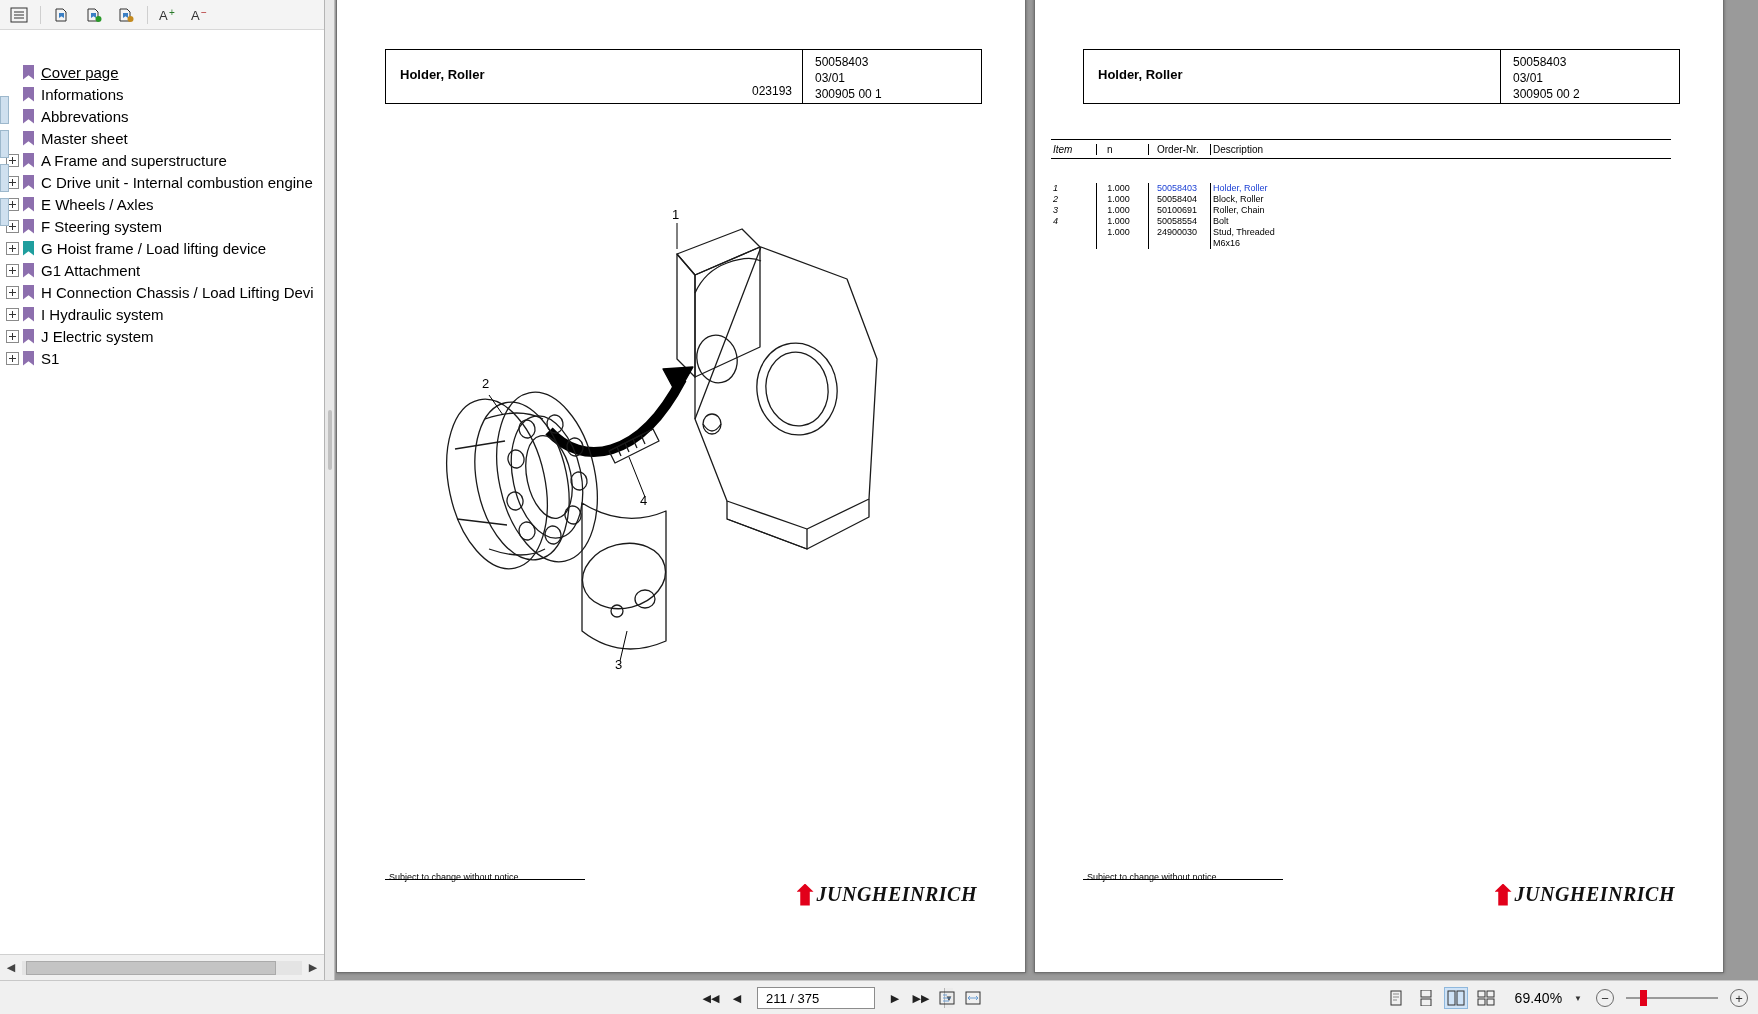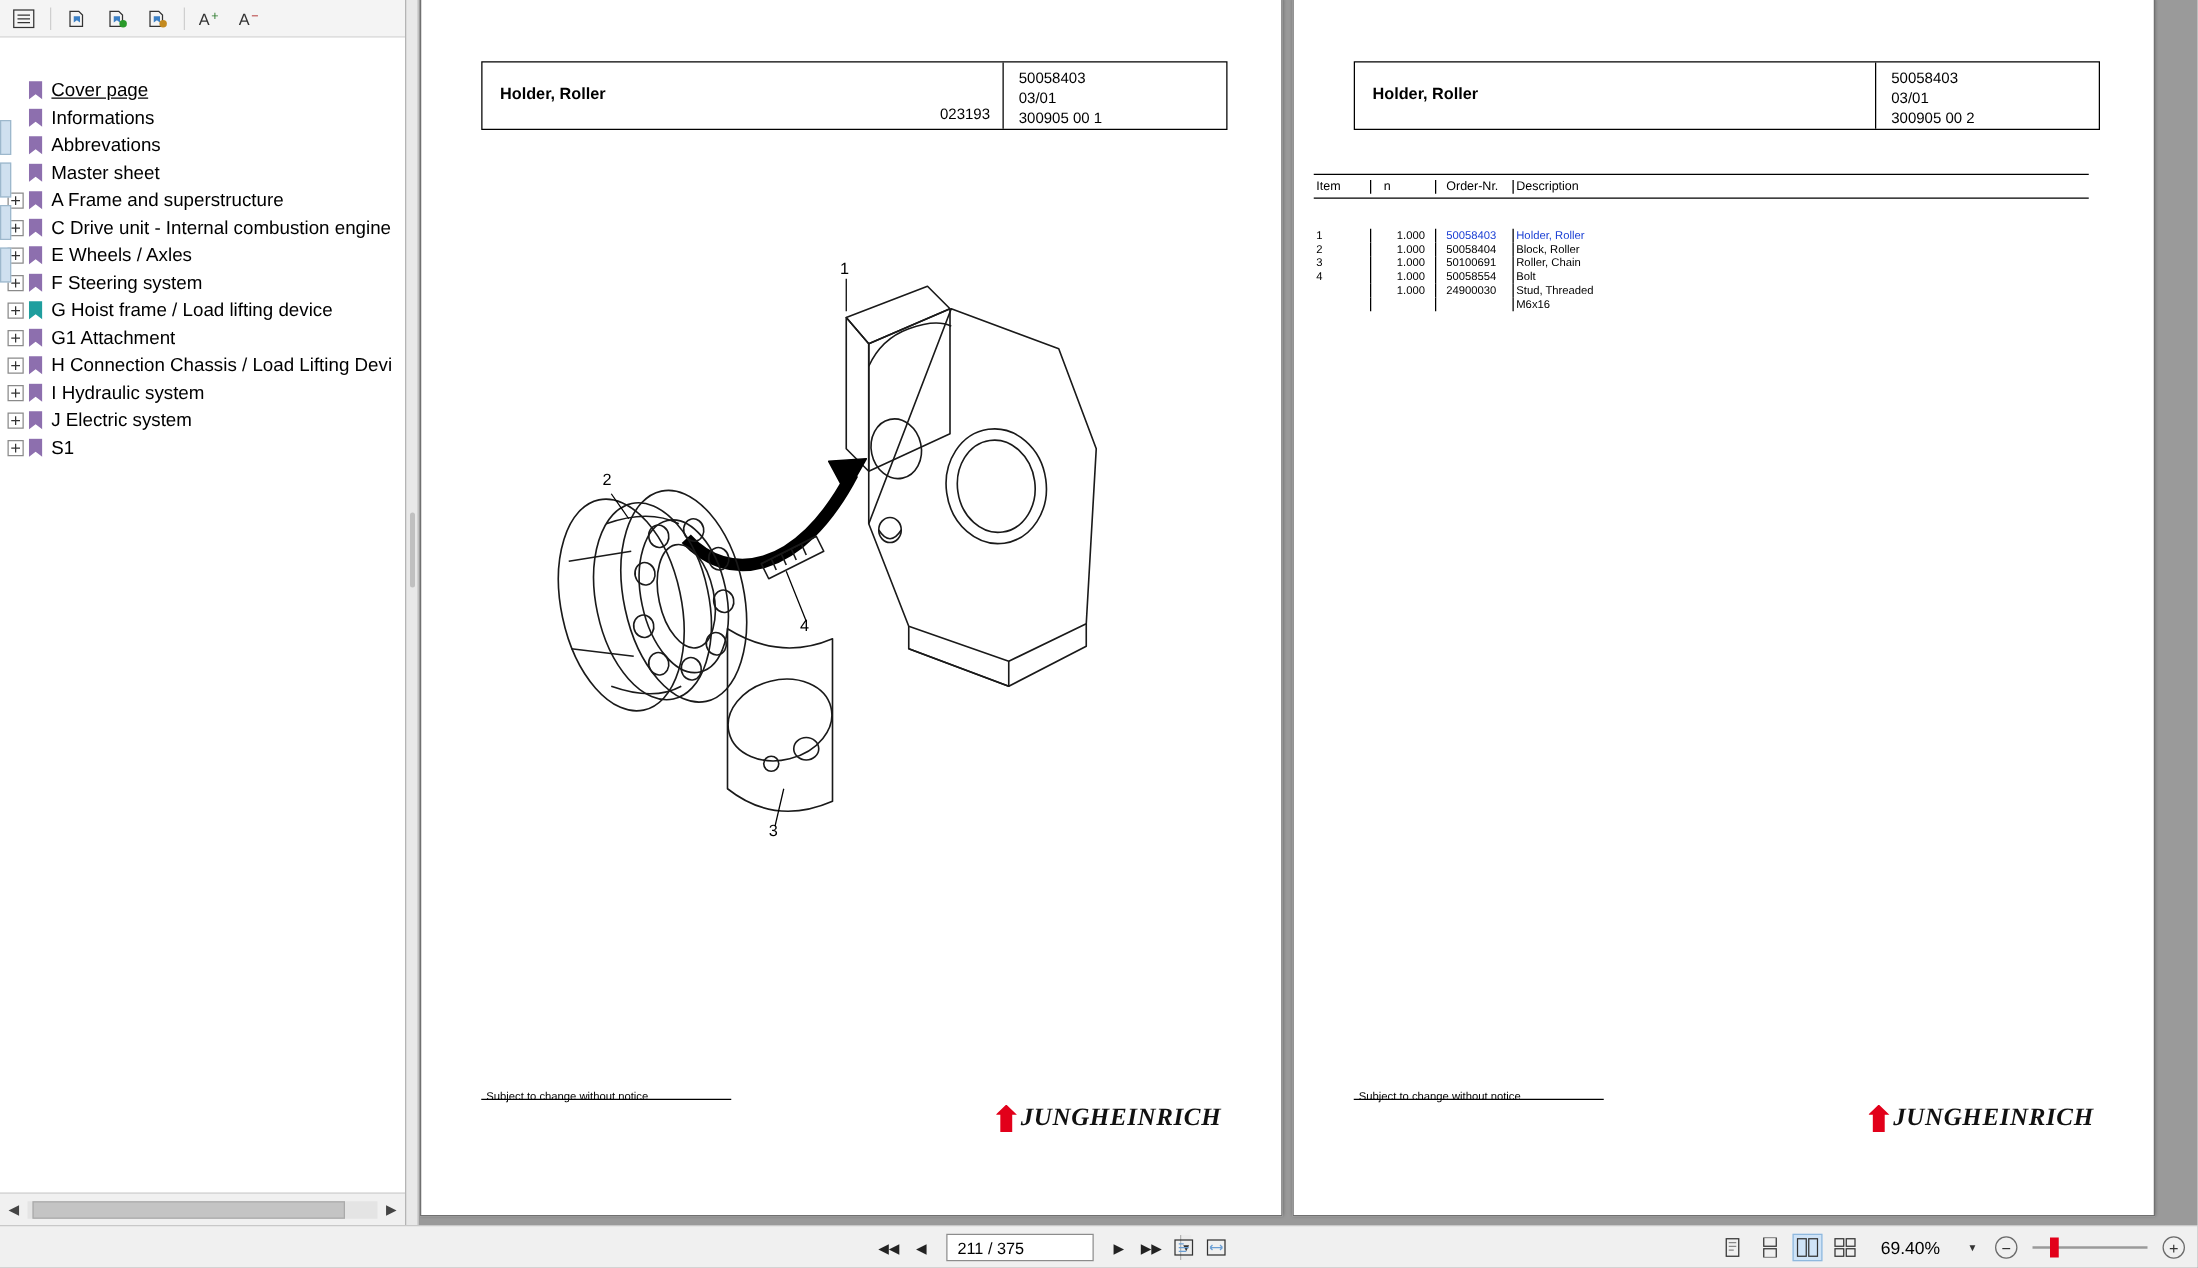--- a/index.html
+++ b/index.html
@@ -216,22 +216,22 @@
     display: flex;
     border-bottom: 1px solid #000;
     padding-bottom: 3px;
     font-size: 10px;
   }
   .pt-head-top {
     border-top: 1px solid #000;
     padding-top: 4px;
   }
   .pt-row { display: flex; line-height: 11px; }
-  .c-item { width: 45px; padding-left: 2px; }
-  .c-n    { width: 52px; text-align: right; padding-right: 8px; border-left: 1px solid #000; }
+  .c-item { width: 45px; padding-left: 2px; font-style: italic; }
+  .c-n    { width: 52px; text-align: center; padding-right: 8px; border-left: 1px solid #000; }
   .c-ord  { width: 62px; padding-left: 8px; border-left: 1px solid #000;}
   .c-desc { flex: 1; padding-left: 2px; border-left: 1px solid #000;}
   .pt-head .c-n { text-align: left; padding-left: 10px; }
   .link-blue { color: #1a3fd4; }
 
   
   .footer-rule {
     position: absolute;
     left: 48px; bottom: 92px;
     width: 200px; height: 1px; background: #000;
@@ -318,21 +318,21 @@
   }
   .view-btn {
     width: 24px; height: 22px;
     display: flex; align-items: center; justify-content: center;
     cursor: pointer;
   }
   .view-btn.active { background: #cfe3f7; border: 1px solid #8fb8dd; }
   #zoom-value {
     font-size: 14px; color: #000;
     min-width: 58px; text-align: right;
-    margin-right: 16px;
+    margin-right: 6px;
   }
   #zoom-caret { font-size: 8px; color: #333; margin-right: 8px; cursor: pointer; }
   .zoom-round {
     width: 18px; height: 18px;
     border: 1px solid #6b6b6b;
     border-radius: 50%;
     display: flex; align-items: center; justify-content: center;
     font-size: 13px; line-height: 1; color: #333;
     cursor: pointer;
   }

